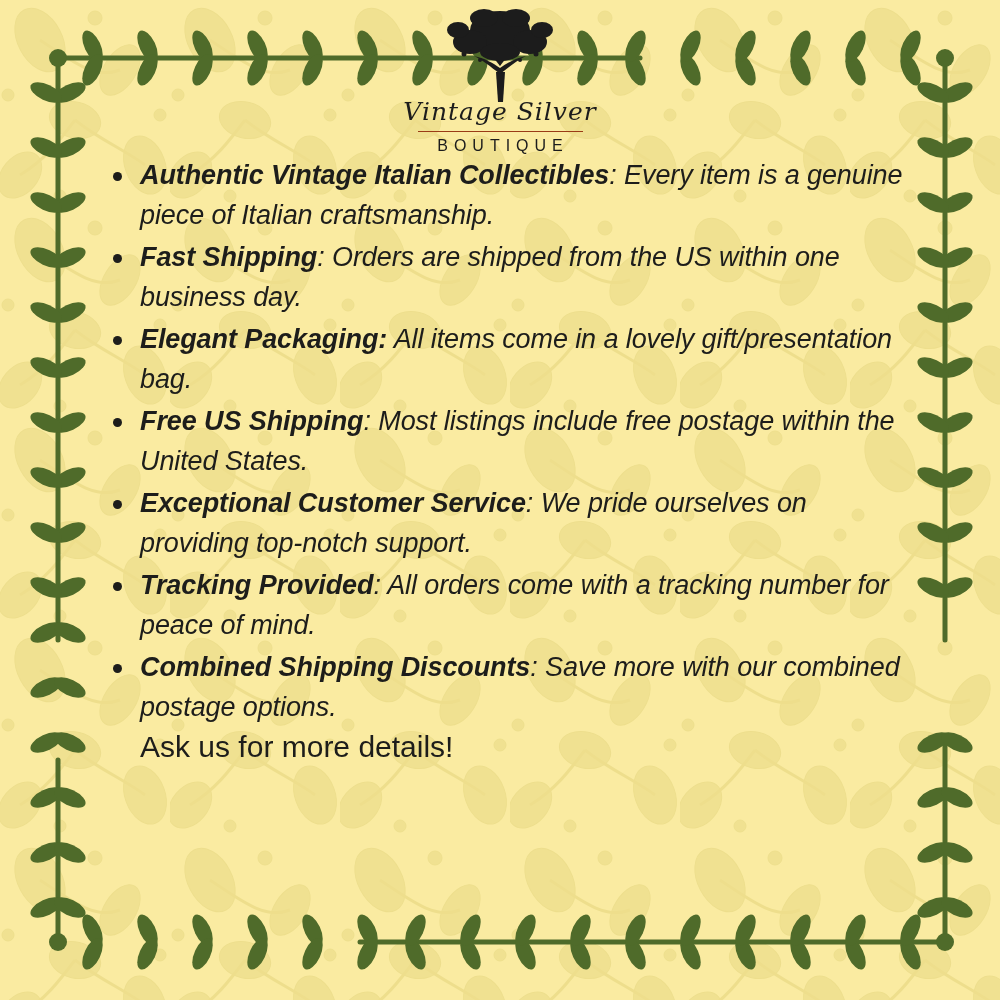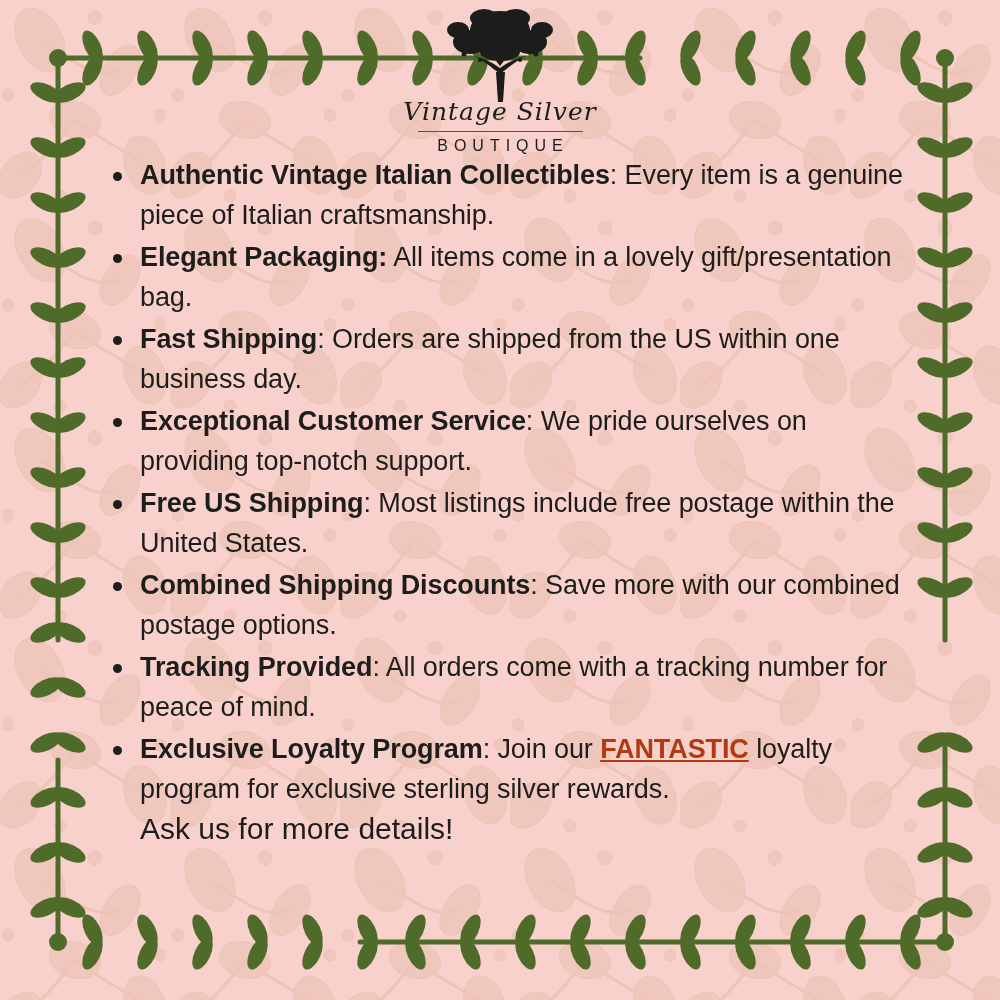--- a/index.html
+++ b/index.html
@@ -11,21 +11,21 @@
     height: 1000px;
     overflow: hidden;
     font-family: "Liberation Sans", sans-serif;
     background: #f7f4ea;
   }
 
   #page {
     position: relative;
     width: 1000px;
     height: 1000px;
-    background-color: #fca5a5;
+    background-color: #fde047;
     overflow: hidden;
   }
 
   
   #bg-pattern {
     position: absolute;
     inset: 0;
     opacity: 0.55;
   }
 
@@ -73,20 +73,21 @@
   #content {
     position: absolute;
     left: 105px;
     top: 155px;
     width: 810px;
   }
   ul#benefits {
     list-style: none;
     margin: 0;
     padding: 0;
+    font-style: italic;
   }
   ul#benefits > li {
     position: relative;
     padding-left: 35px;
     margin-bottom: 2px;
     font-size: 27px;
     line-height: 40px;
     color: #1d1d1b;
     letter-spacing: -0.1px;
   }
@@ -414,44 +415,41 @@
 
   <div id="content">
     <ul id="benefits">
 
       <li>
         <span class="b-title">Authentic Vintage Italian Collectibles</span><span>: </span><span>Every item is a genuine piece of Italian craftsmanship.</span>
       </li>
 
 
       <li>
+        <span class="b-title">Fast Shipping</span><span>: </span><span>Orders are shipped from the US within one business day.</span>
+      </li>
+
+      <li>
         <span class="b-title">Elegant Packaging:</span><span> </span><span>All items come in a lovely gift/presentation bag.</span>
       </li>
 
       <li>
-        <span class="b-title">Fast Shipping</span><span>: </span><span>Orders are shipped from the US within one business day.</span>
+        <span class="b-title">Free US Shipping</span><span>: </span><span>Most listings include free postage within the United States.</span>
       </li>
 
       <li>
         <span class="b-title">Exceptional Customer Service</span><span>: </span><span>We pride ourselves on providing top-notch support.</span>
       </li>
 
       <li>
-        <span class="b-title">Free US Shipping</span><span>: </span><span>Most listings include free postage within the United States.</span>
+        <span class="b-title">Tracking Provided</span><span>: </span><span>All orders come with a tracking number for peace of mind.</span>
       </li>
 
       <li>
         <span class="b-title">Combined Shipping Discounts</span><span>: </span><span>Save more with our combined postage options.</span>
       </li>
 
-      <li>
-        <span class="b-title">Tracking Provided</span><span>: </span><span>All orders come with a tracking number for peace of mind.</span>
-      </li>
-
-      <li>
-        <span class="b-title">Exclusive Loyalty Program</span><span>: </span><span>Join our </span><span class="b-fantastic">FANTASTIC</span><span> loyalty program for exclusive sterling silver rewards.</span>
-      </li>
 
     </ul>
     <div id="closing-line">Ask us for more details!</div>
   </div>
 
 </div>
 
 </body></html>

